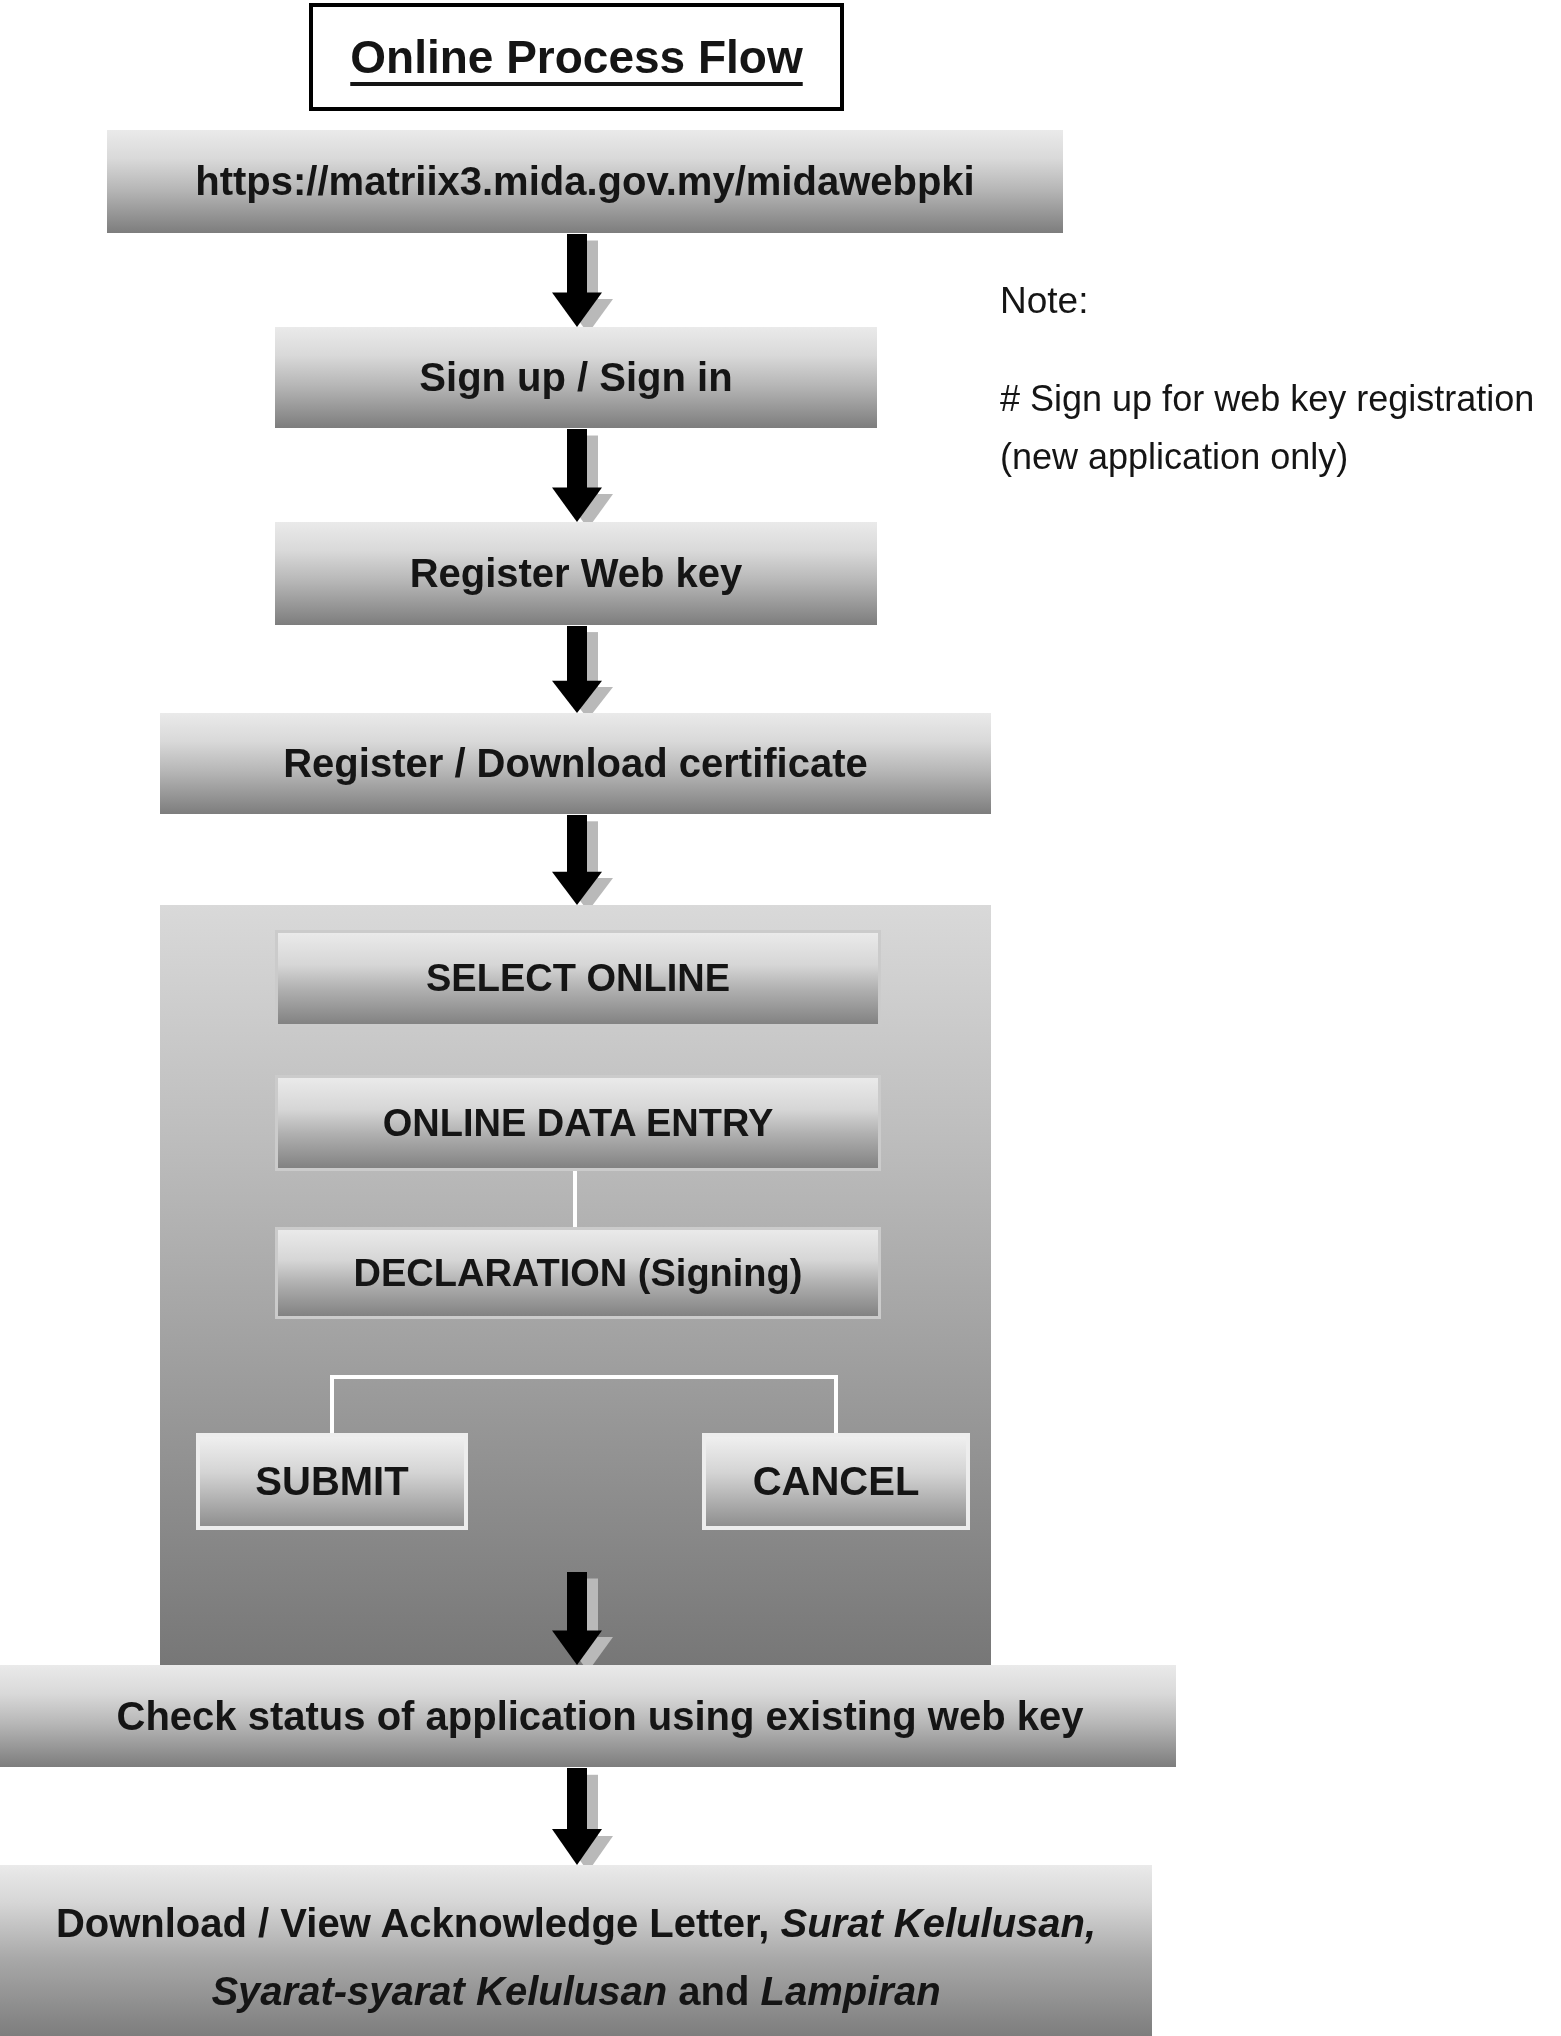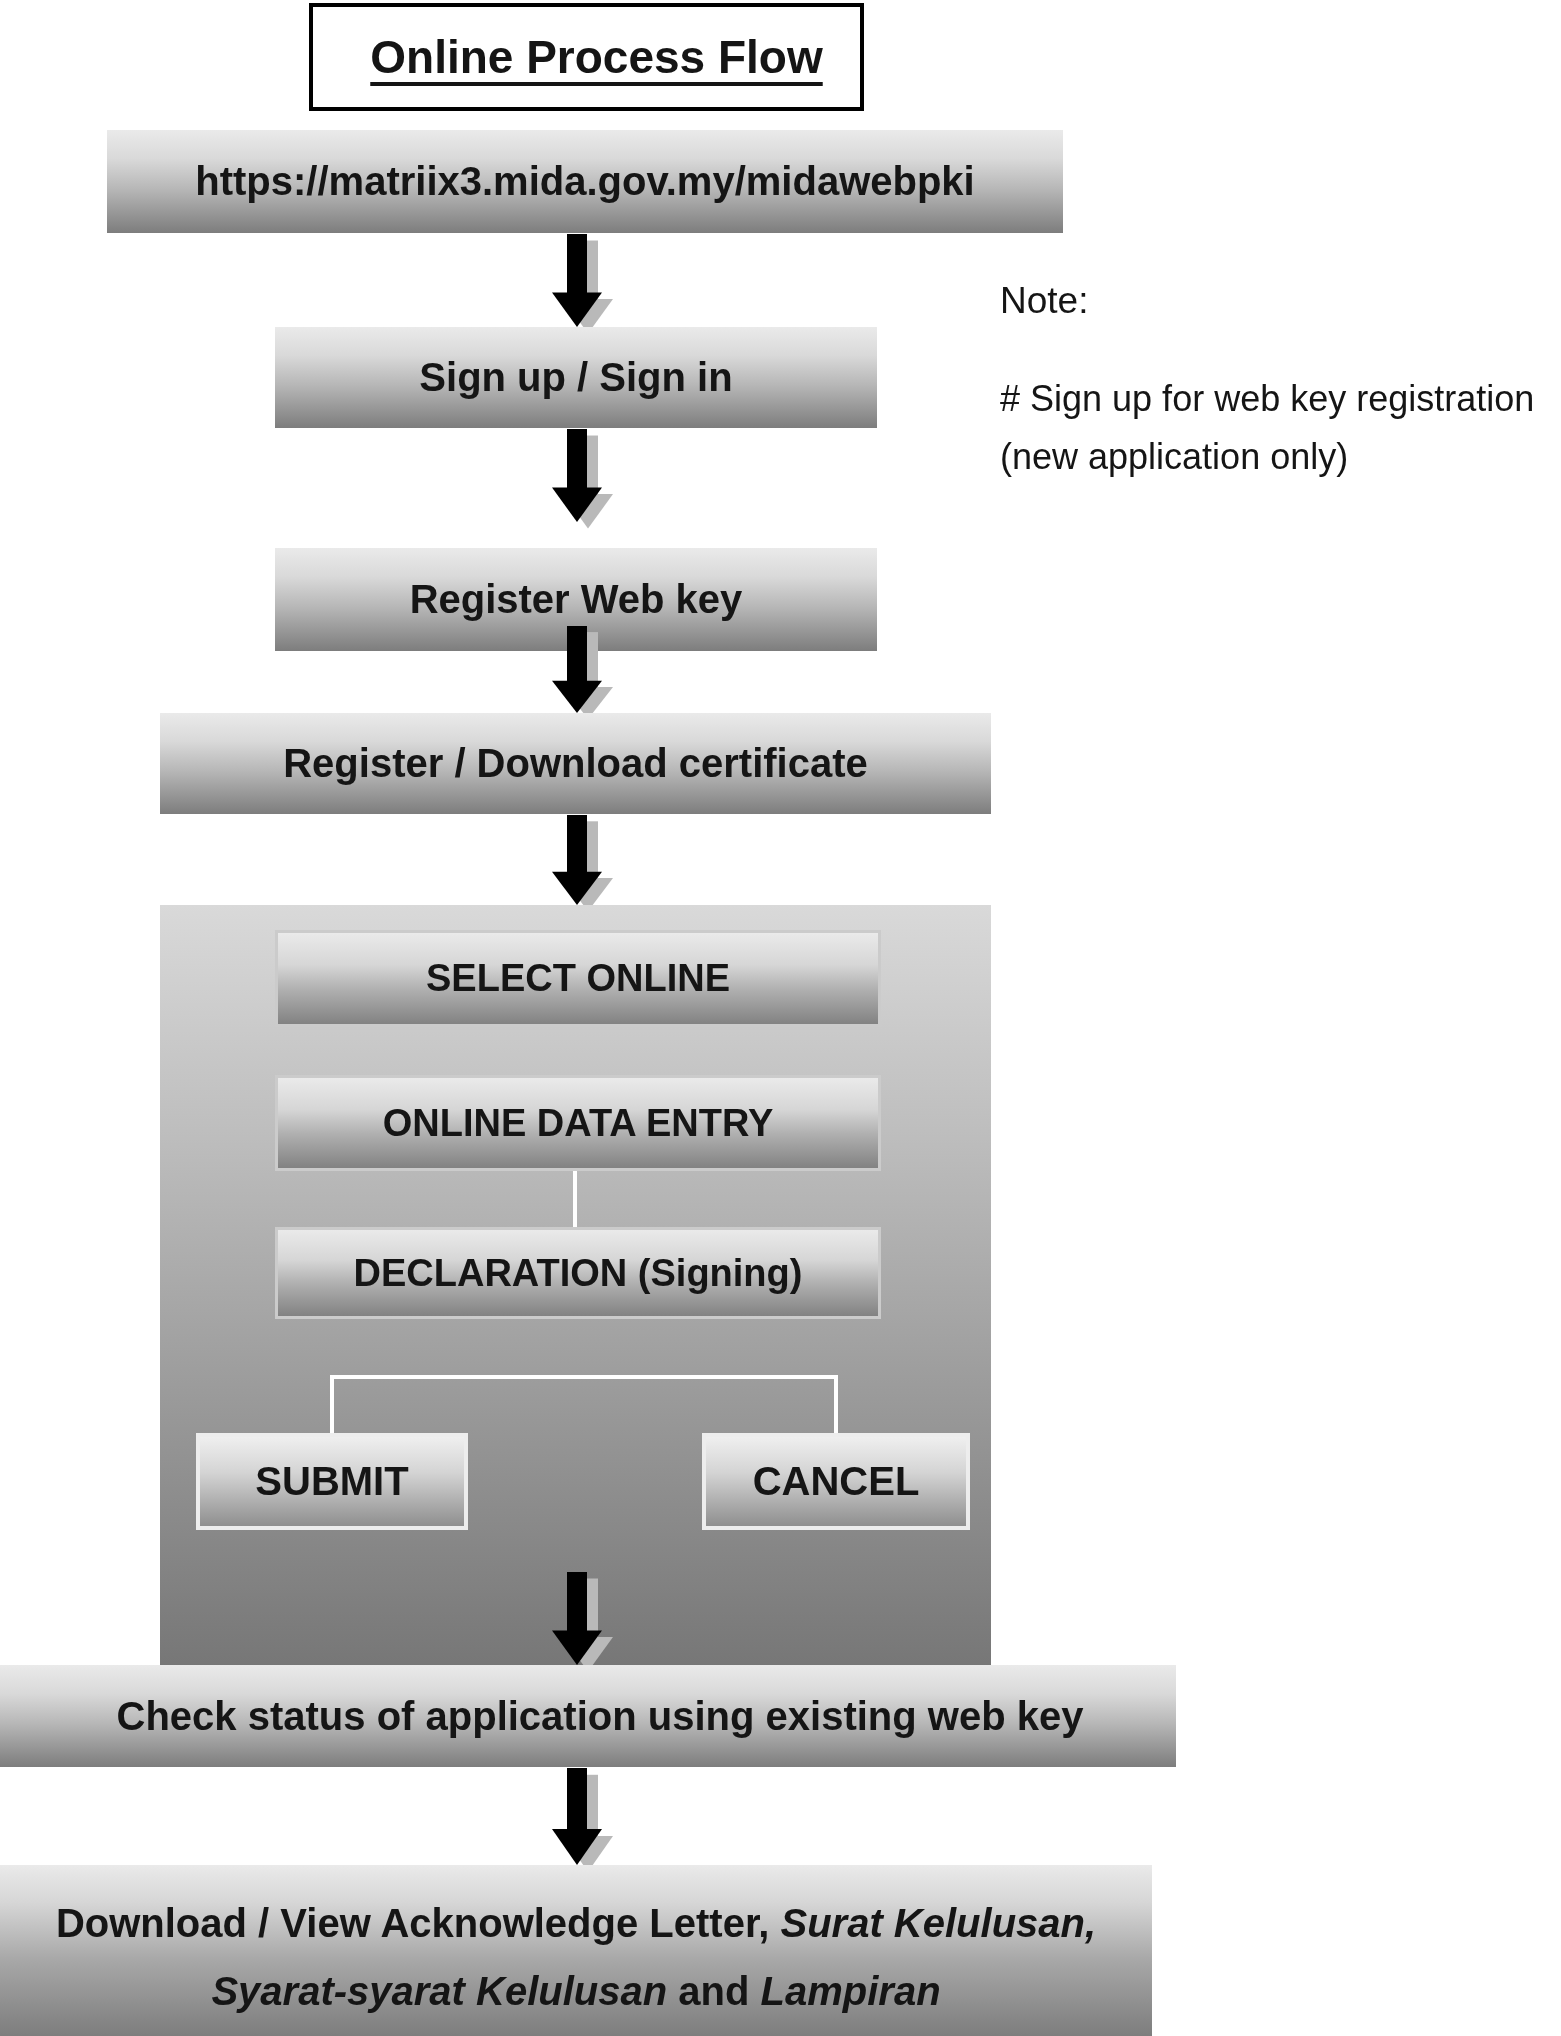--- a/index.html
+++ b/index.html
@@ -5,36 +5,36 @@
   html,body{margin:0;padding:0;background:#ffffff;}
   #canvas{
     position:relative;width:1561px;height:2036px;background:#ffffff;
     overflow:hidden;font-family:"Liberation Sans",sans-serif;color:#151515;
   }
   .abs{position:absolute;}
   
   .title-box{
     left:309px;top:3px;width:527px;height:100px;
     border:4px solid #000;background:#fff;
-    display:flex;align-items:center;justify-content:center;padding-left:20px;
+    display:flex;align-items:center;justify-content:center;
   }
   .title-text{
     font-size:46px;font-weight:bold;
     text-decoration:underline;text-decoration-thickness:4px;text-underline-offset:9px;
     letter-spacing:0px;
   }
   
   .bar{
     background:linear-gradient(180deg,#eaeaea 0%,#d9d9d9 28%,#b6b6b6 58%,#7d7d7d 100%);
     display:flex;align-items:center;justify-content:center;
     font-weight:bold;font-size:40px;text-align:center;
   }
   .url-bar{left:107px;top:130px;width:956px;height:103px;}
   .signup-bar{left:275px;top:327px;width:602px;height:101px;}
-  .webkey-bar{left:275px;top:548px;width:602px;height:103px;}
+  .webkey-bar{left:275px;top:522px;width:602px;height:103px;}
   .cert-bar{left:160px;top:713px;width:831px;height:101px;}
   .check-bar{left:0;top:1665px;width:1152px;height:102px;padding-left:24px;}
   
   .panel{
     left:160px;top:905px;width:831px;height:833px;
     background:linear-gradient(180deg,#d9d9d9 0%,#bdbdbd 28%,#979797 62%,#6d6d6d 100%);
   }
   .inner-box{
     background:linear-gradient(180deg,#eaeaea 0%,#d6d6d6 35%,#b0b0b0 62%,#828282 100%);
     border:3px solid #cbcbcb;box-sizing:border-box;

